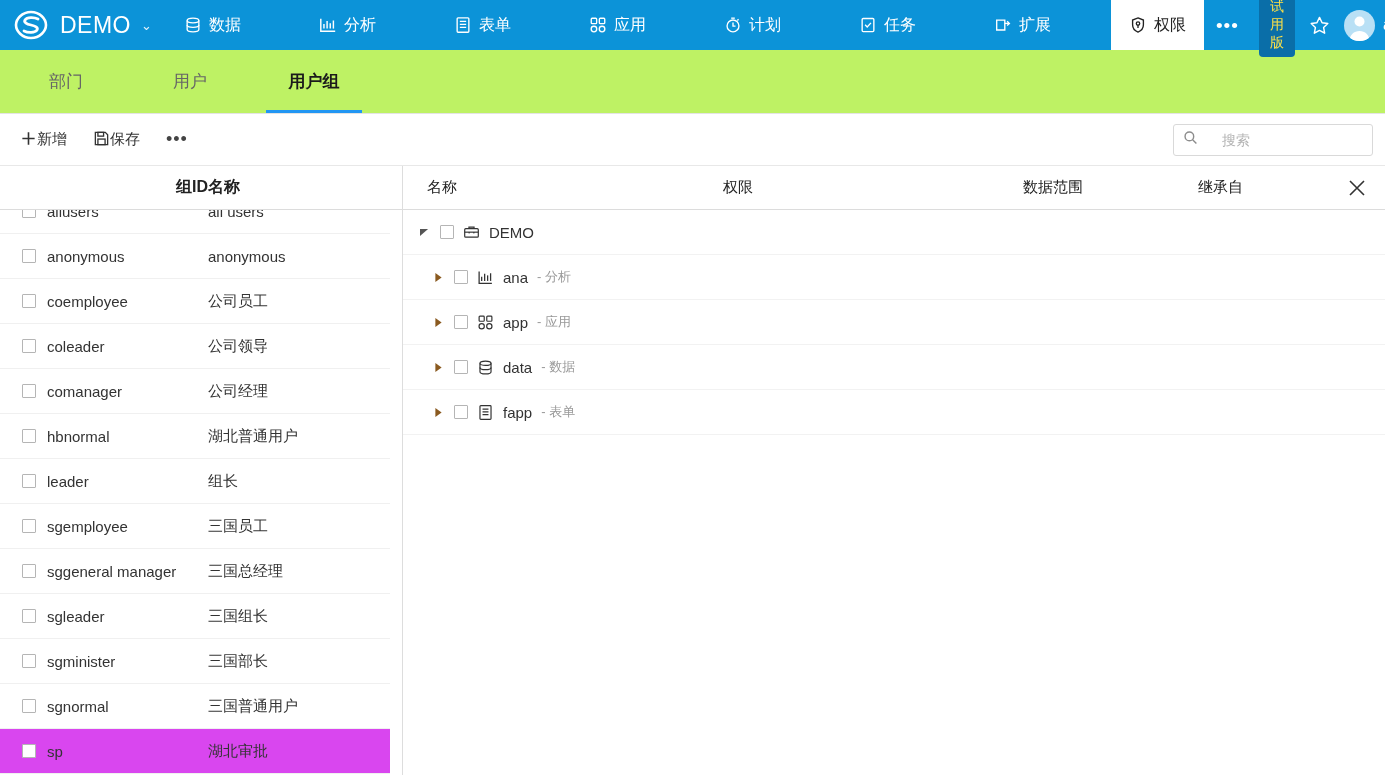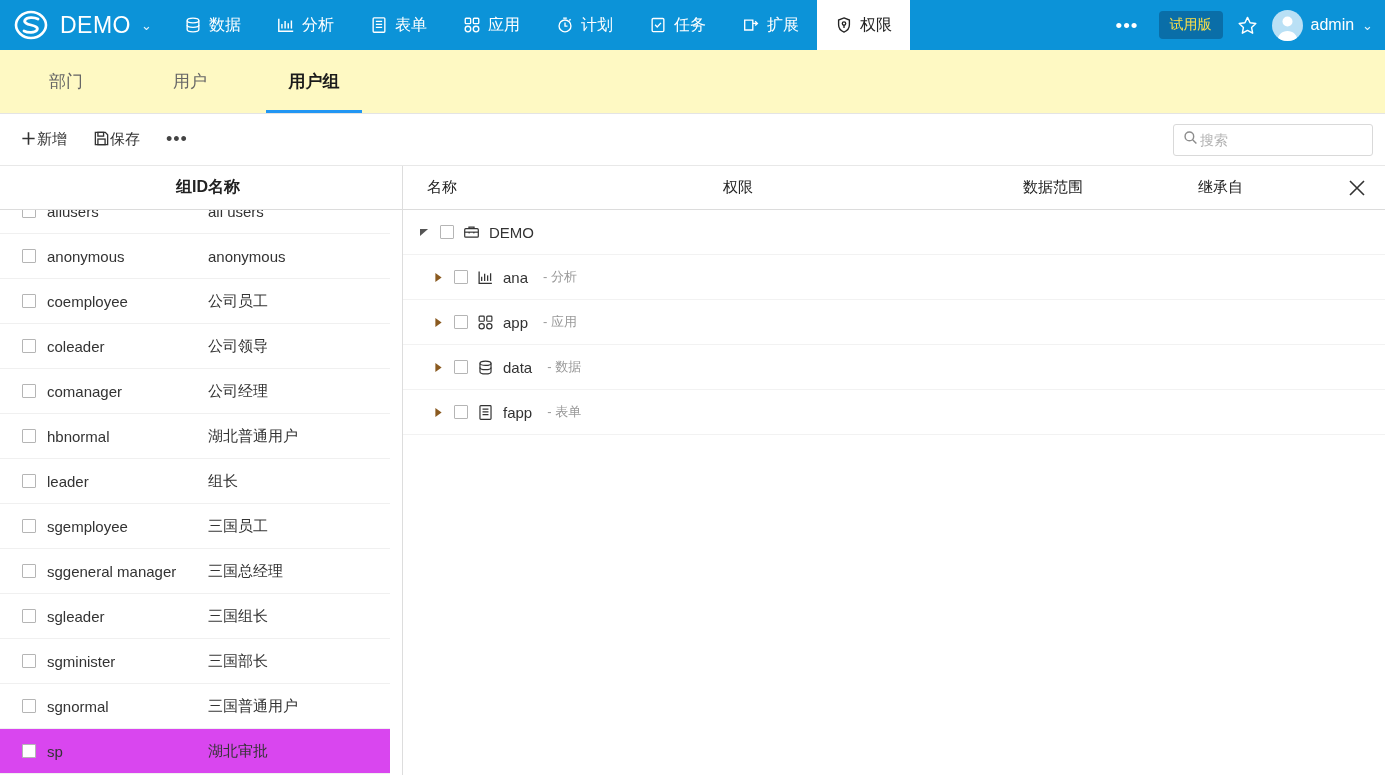--- a/index.html
+++ b/index.html
@@ -17,21 +17,21 @@
     position: relative;
   }
   .brand {
     display: flex; align-items: center; gap: 12px;
     padding: 0 14px 0 14px; color: #fff;
   }
   .logo-svg { display:block; }
   .brand-name { font-size: 23px; letter-spacing: .5px; color:#fff; }
   .brand-caret { font-size: 13px; color:#e4f2fb; margin-left:-2px; }
 
-  .nav { display: flex; align-items: stretch; }
+  .nav { display: flex; align-items: stretch; gap: 42px; }
   .nav-item {
     display: flex; align-items: center; gap: 7px;
     padding: 0 18px; color: #ffffff; font-size: 16px;
     cursor: pointer; white-space: nowrap;
   }
   .nav-item .nav-ico { display:flex; align-items:center; }
   .nav-item.active {
     background: #ffffff; color: #222;
   }
   .nav-item.active .nav-ico svg { stroke: #222; }
@@ -53,21 +53,21 @@
   .avatar {
     width: 31px; height: 31px; border-radius: 50%;
     background: #b9e0f5; display:flex; align-items:flex-end; justify-content:center;
     overflow:hidden;
   }
   .user-name { color:#fff; font-size:16px; }
   .user-caret { color:#e4f2fb; font-size:13px; }
 
   
   .subtabs {
-    height: 64px; background:#fef9c3; display:flex; align-items:stretch;
+    height: 64px; background:#bef264; display:flex; align-items:stretch;
     border-bottom: 1px solid #e4e4e4;
     padding-left: 4px;
   }
   .subtab {
     display:flex; align-items:center; justify-content:center;
     min-width: 124px; font-size: 17px; color:#666; cursor:pointer;
     position: relative;
   }
   .subtab.active { color:#1b1b1b; font-weight: bold; }
   .subtab.active::after {
@@ -82,21 +82,21 @@
     padding: 0 12px;
   }
   .tb-btn {
     display:flex; align-items:center; cursor:pointer;
     font-size:15px; color:#333; padding: 4px 8px; margin-right: 10px;
   }
   .tb-dots { font-size:18px; color:#444; cursor:pointer; padding: 0 8px; letter-spacing:1px; }
   .search-wrap { margin-left: auto; }
   .search-box {
     width: 200px; height: 32px; border: 1px solid #d9d9d9; border-radius: 3px;
-    display:flex; align-items:center; gap:2px; padding: 0 9px; background:#fff;
+    display:flex; align-items:center; gap:24px; padding: 0 9px; background:#fff;
   }
   .search-box input {
     border:none; outline:none; font-size:14px; color:#333; width: 100%;
     font-family: inherit; background: transparent;
   }
   .search-box input::placeholder { color:#b3b3b3; }
 
   
   .content { display:flex; height: calc(775px - 50px - 64px - 52px); }
 
@@ -147,21 +147,21 @@
 
   .tree { flex: 1; overflow: hidden; }
   .trow {
     height: 45px; display:flex; align-items:center;
     border-bottom: 1px solid #f2f2f2; font-size: 15px;
     cursor: pointer;
   }
   .trow .tcell { display:flex; align-items:center; gap: 9px; }
   .arrow-open, .arrow-closed { width: 14px; display:flex; justify-content:center; flex:0 0 auto; }
   .node-text { color:#333; }
-  .node-sub { color:#999; font-size: 13px; margin-left: 6px; }
+  .node-sub { color:#999; font-size: 13px; margin-left: 0; }
   .indent-0 { padding-left: 14px; }
   .indent-1 { padding-left: 28px; }
   .node-ico { display:flex; align-items:center; }
 </style>
 </head>
 <body>
 
 <div class="topbar">
   <div class="brand">
     <span>

